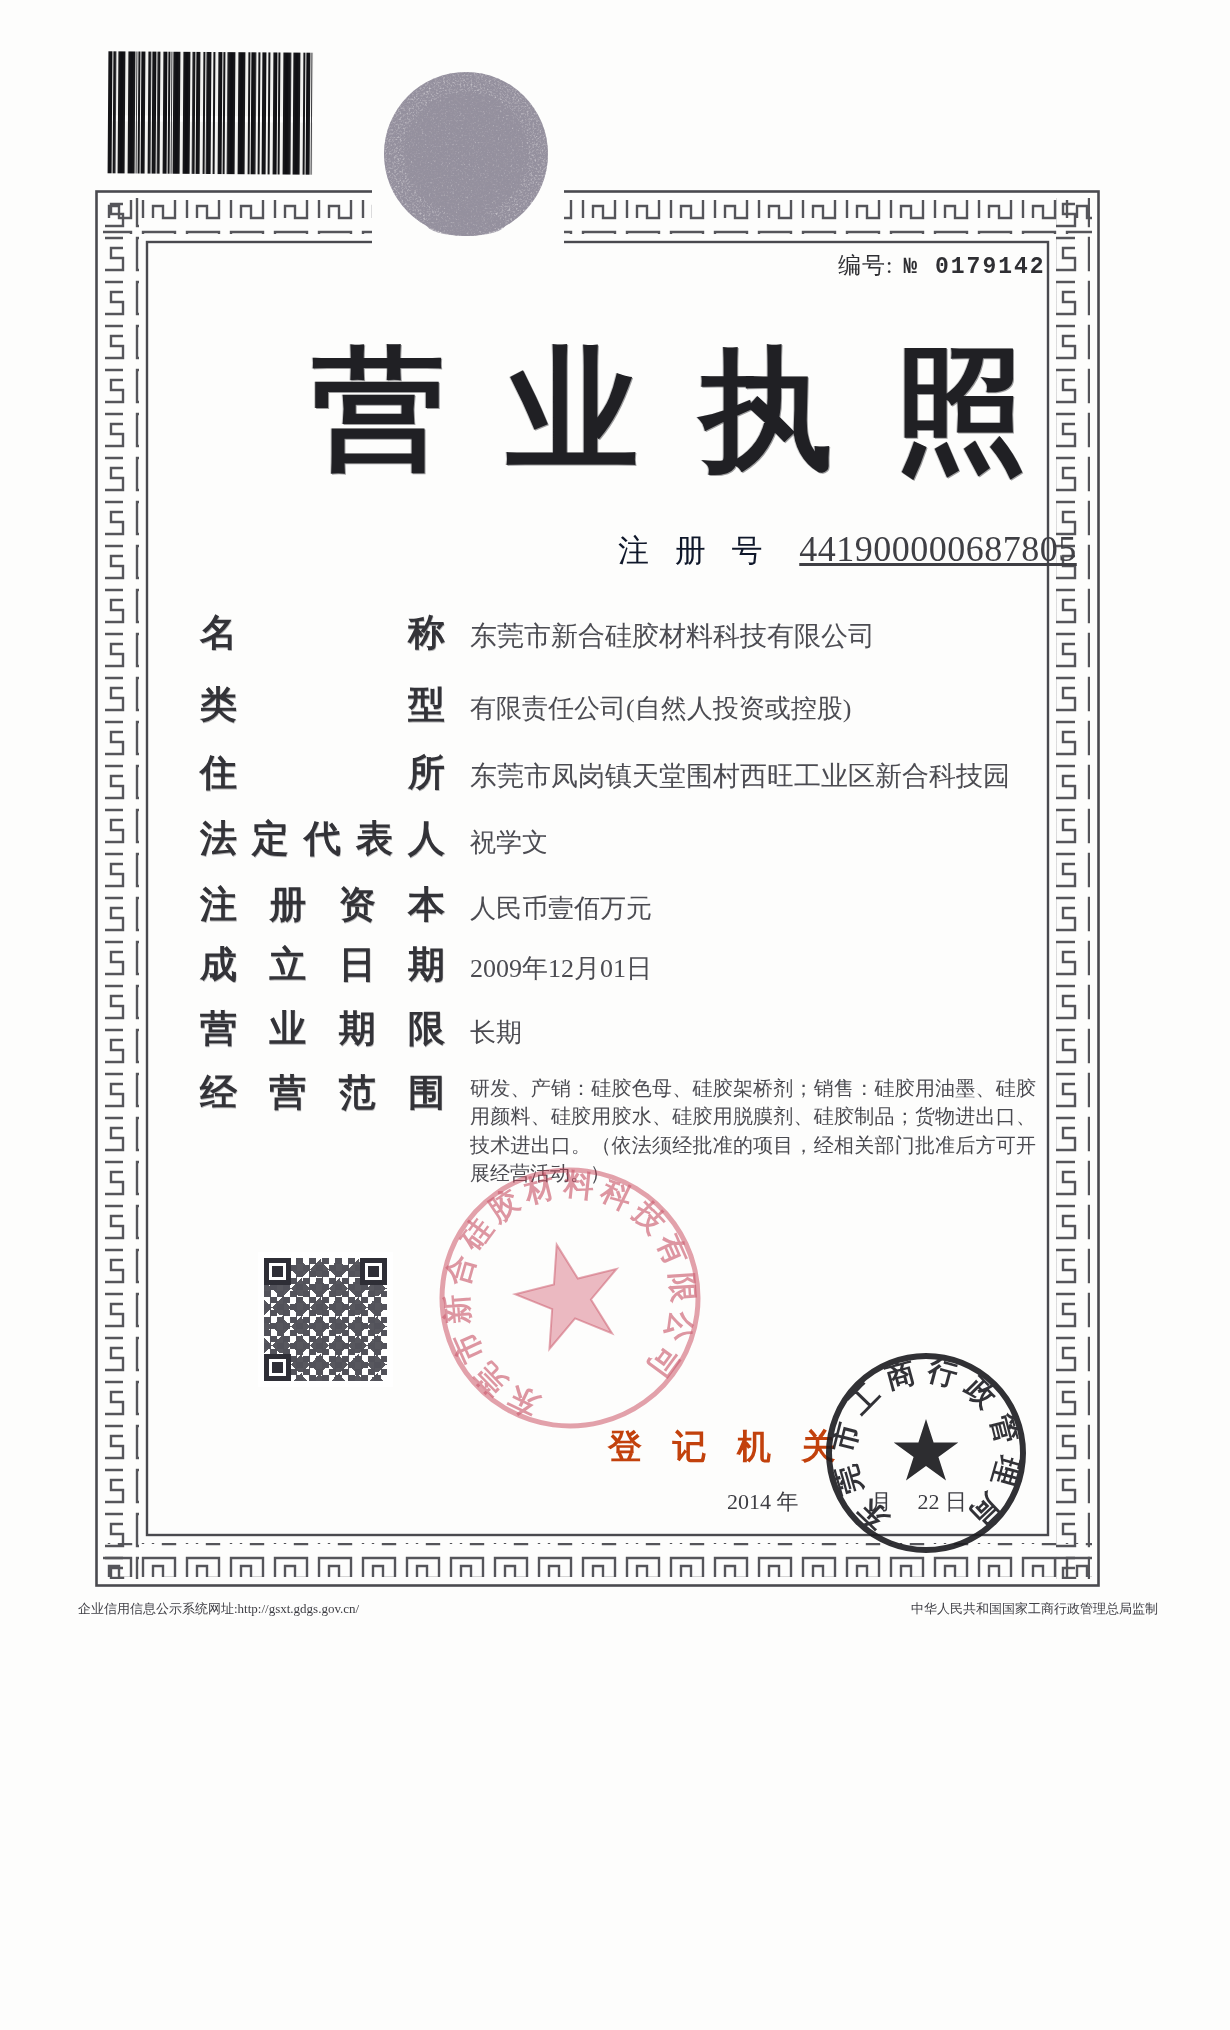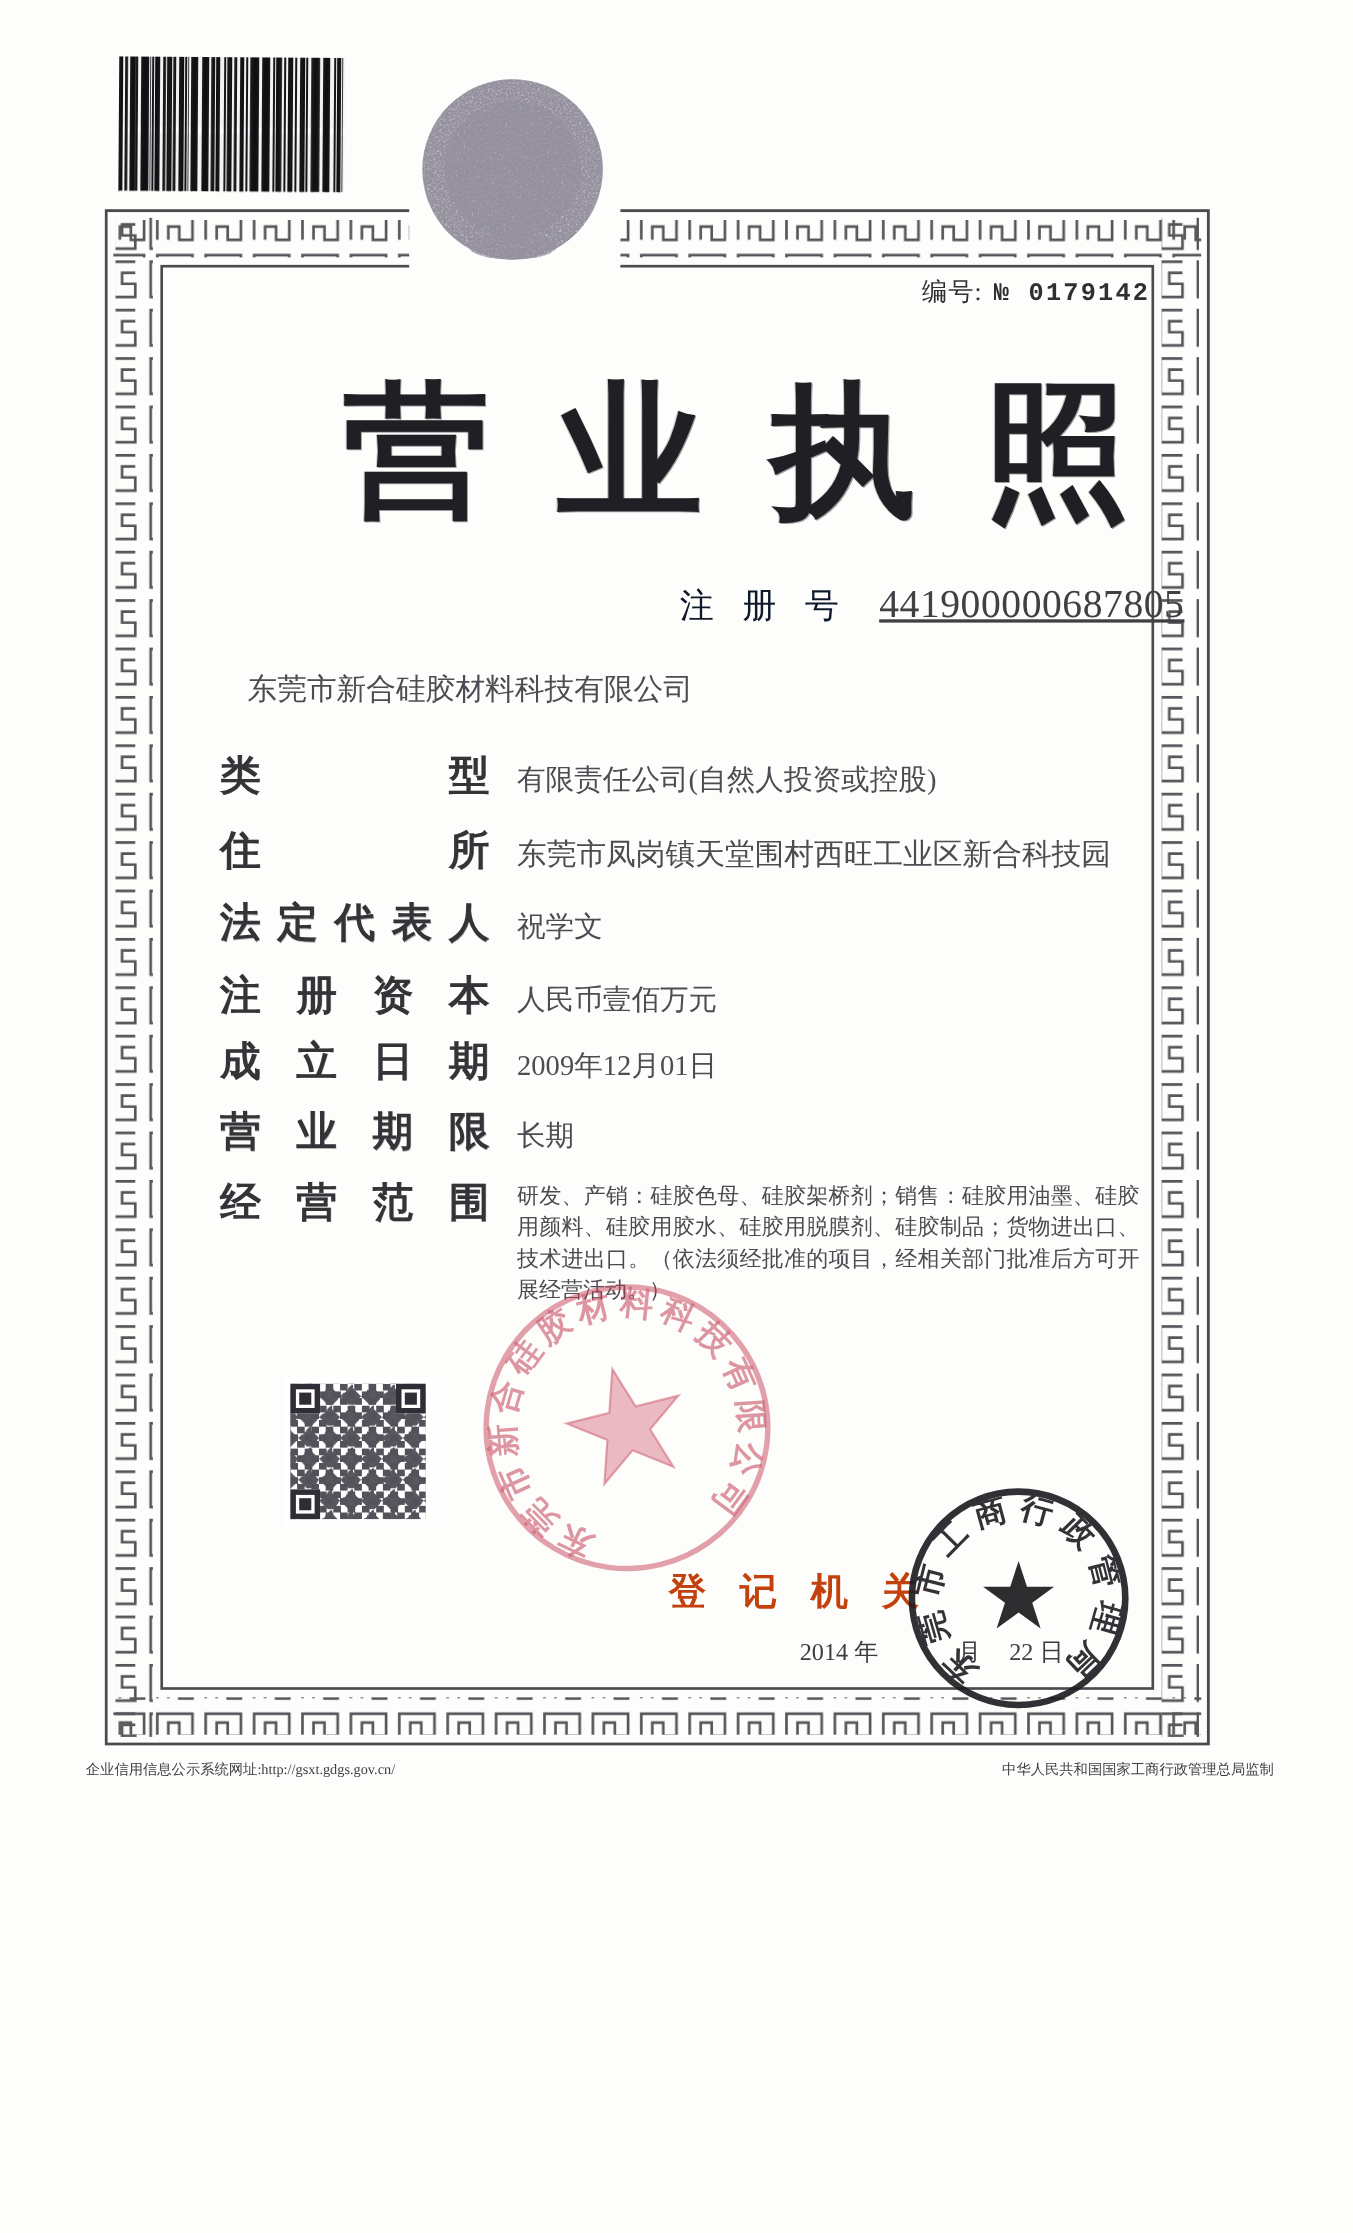--- a/index.html
+++ b/index.html
@@ -144,20 +144,21 @@
   </div>
 
   <h1 class="title">营业执照</h1>
 
   <div class="regno">
     <span class="lbl">注 册 号</span>
     <span class="val">441900000687805</span>
   </div>
 
   <div class="row" style="top:608px">
+    <span class="flabel">名称</span>
     <span class="fvalue big">东莞市新合硅胶材料科技有限公司</span>
   </div>
   <div class="row" style="top:680px">
     <span class="flabel">类型</span>
     <span class="fvalue">有限责任公司(自然人投资或控股)</span>
   </div>
   <div class="row" style="top:748px">
     <span class="flabel">住所</span>
     <span class="fvalue big">东莞市凤岗镇天堂围村西旺工业区新合科技园</span>
   </div>

